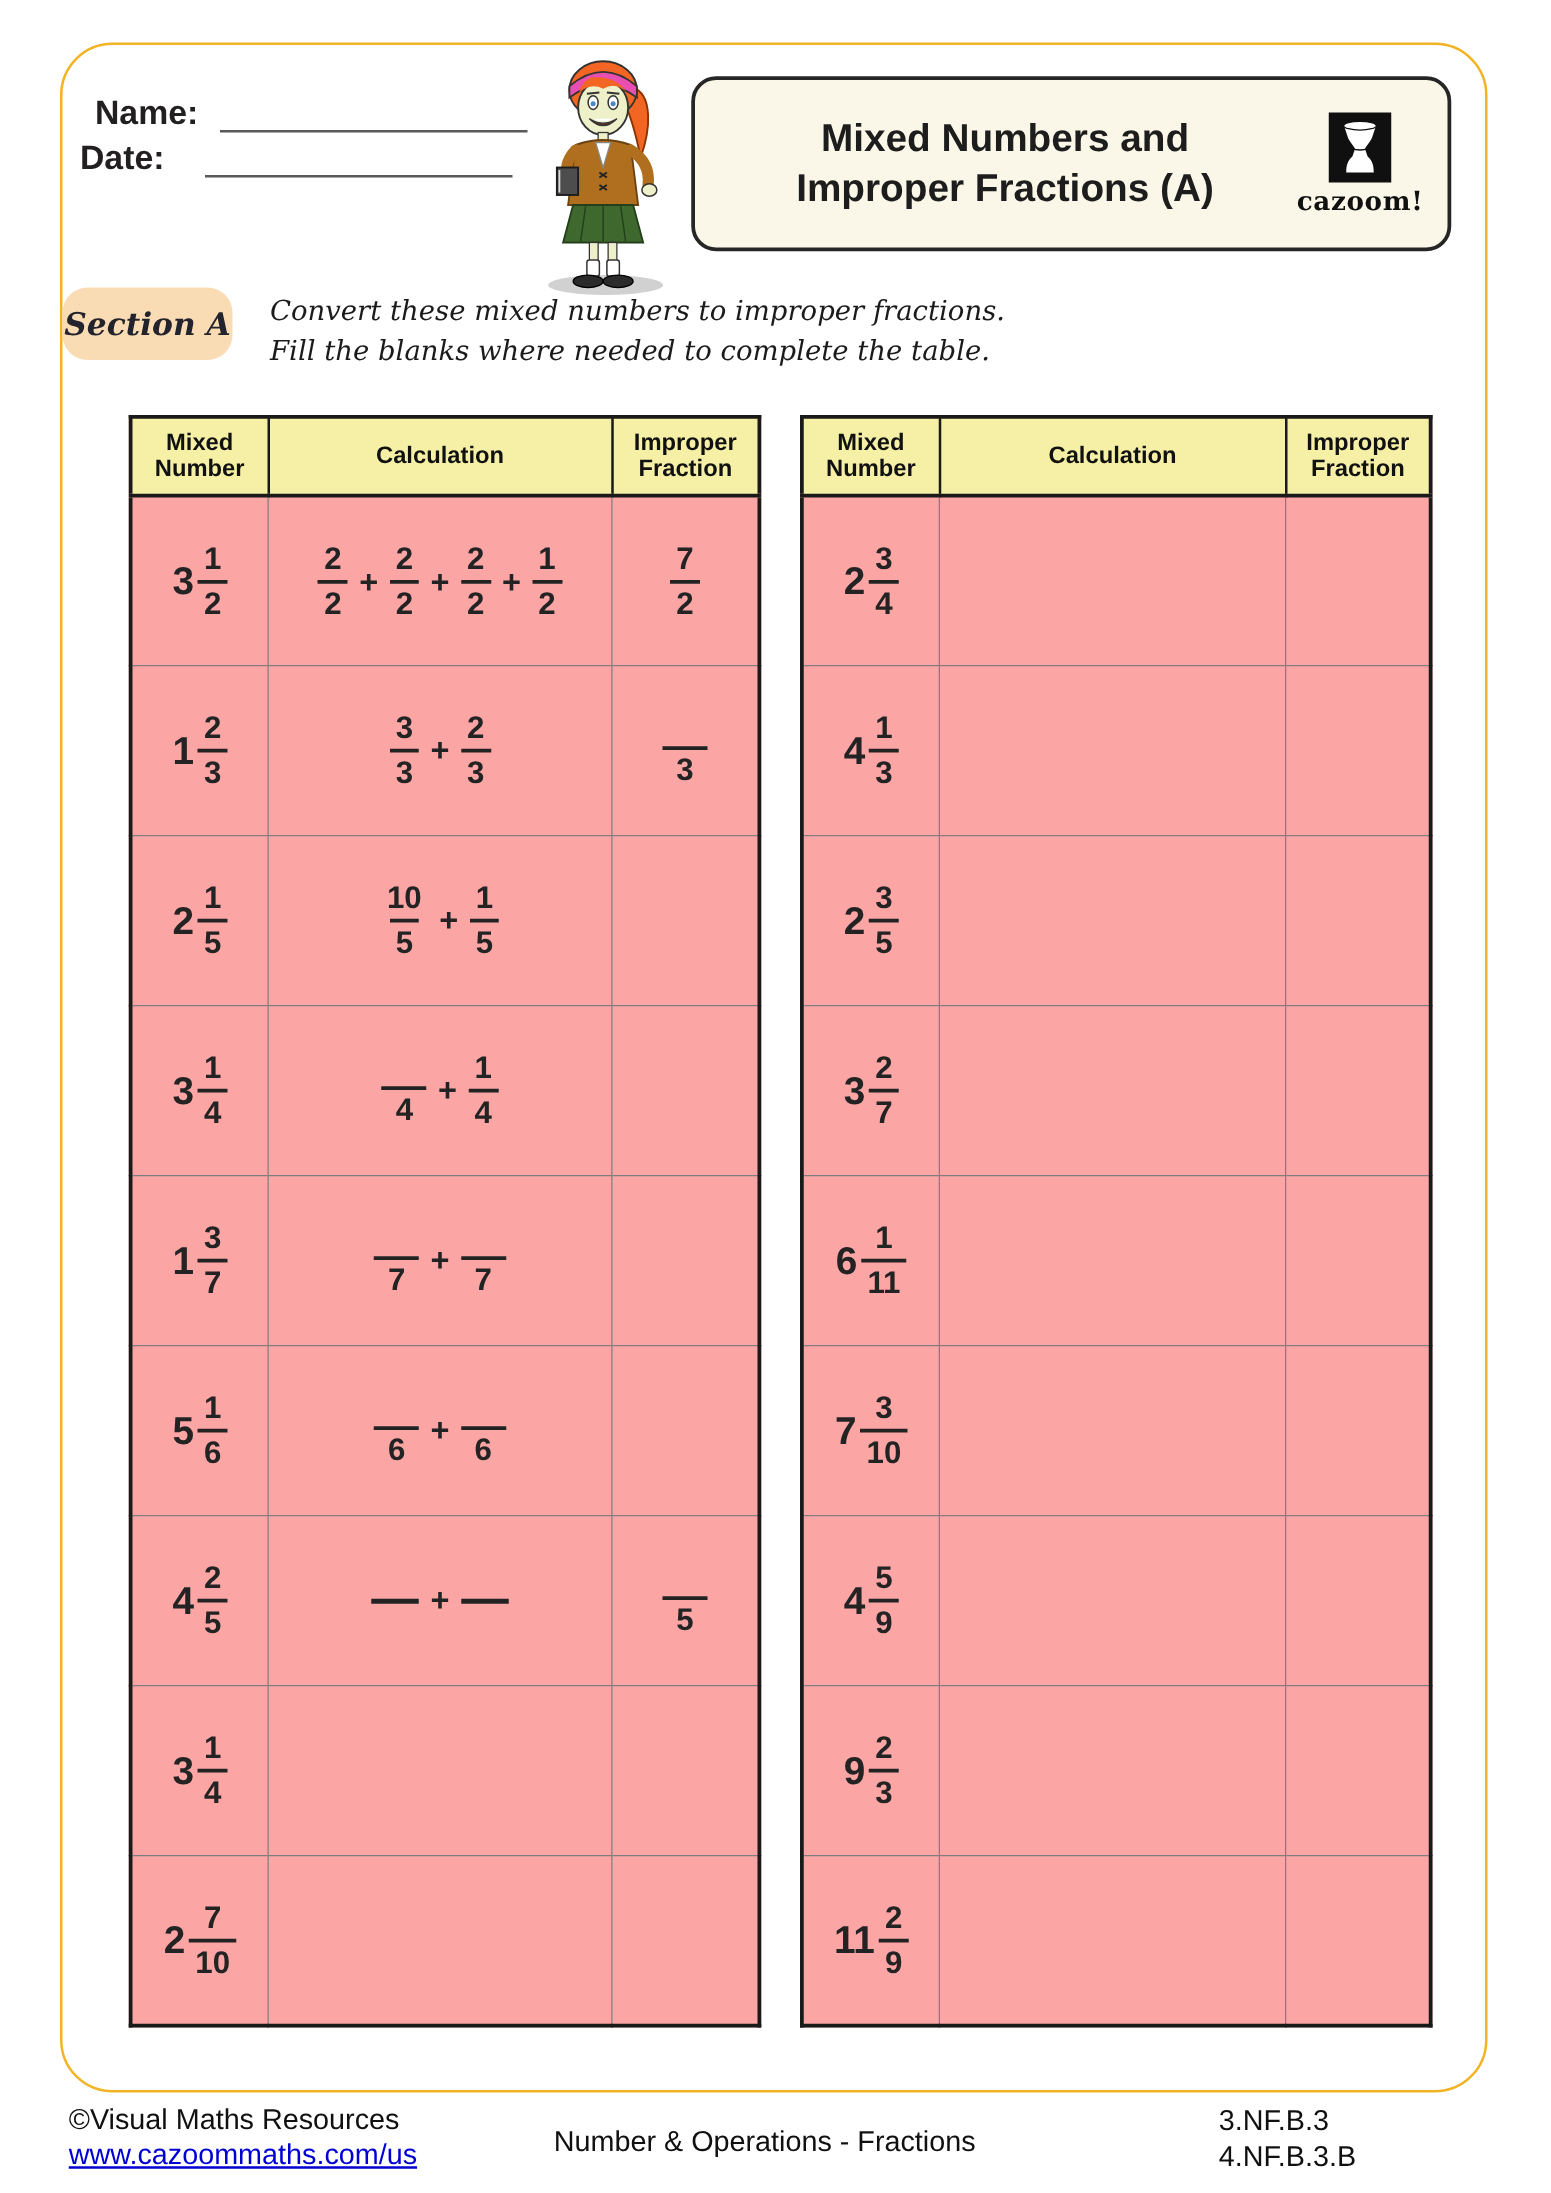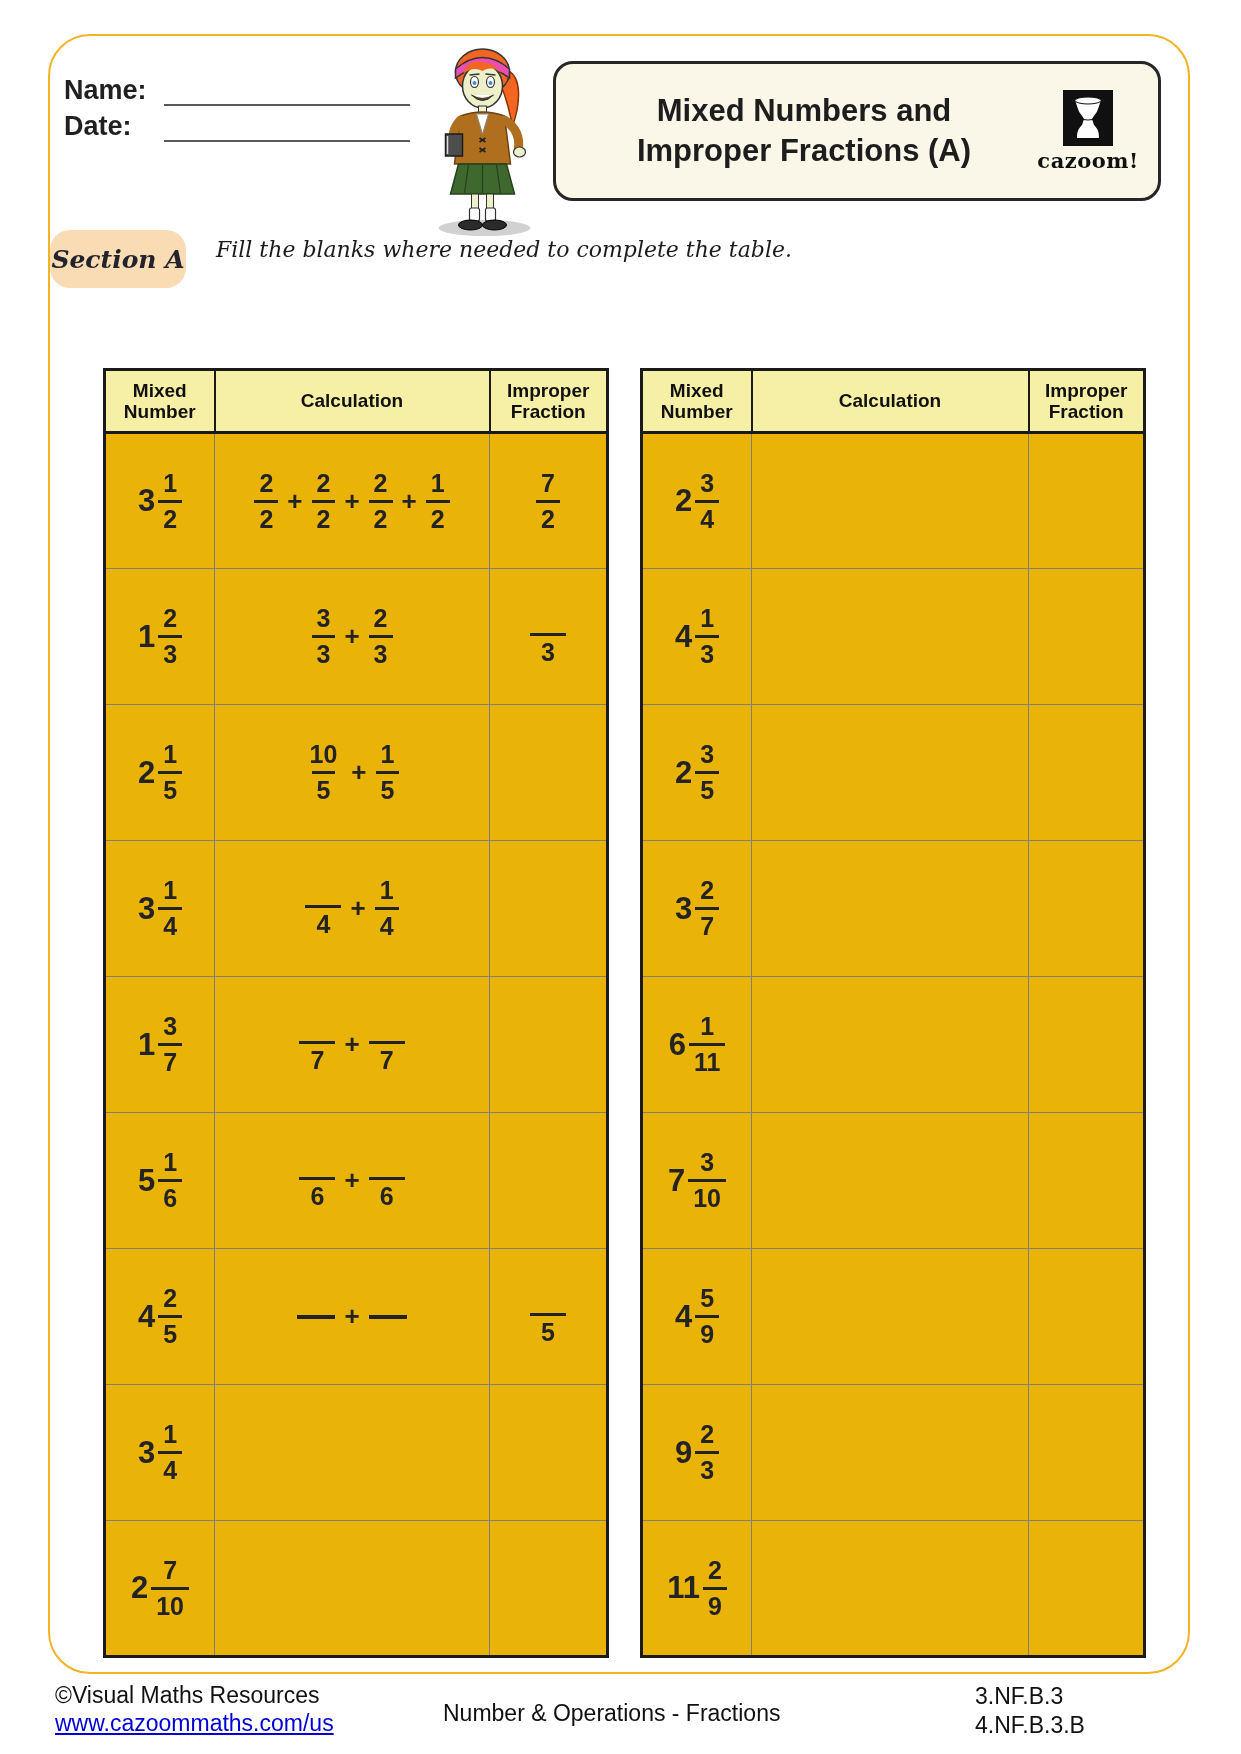--- a/index.html
+++ b/index.html
@@ -7,21 +7,21 @@
     width:1241px;height:1754px;background:#ffffff;position:relative;
     font-family:"Liberation Sans",sans-serif;color:#1e1e1e;overflow:hidden;
   }
   
   .frame{
     position:absolute;left:48px;top:34px;width:1138px;height:1636px;
     border:2.5px solid #F2B324;border-radius:42px;background:#fff;
   }
   
   .field{position:absolute;display:flex;align-items:flex-end;font-weight:bold;font-size:27px;color:#221f20;}
-  .field.name{left:64px;top:74px;}
+  .field.name{left:76px;top:74px;}
   .field.date{left:64px;top:110px;}
   .field .lbl{width:96px;}
   .field .line{display:inline-block;width:246px;height:30px;border-bottom:2.5px solid #58595B;margin-left:4px;}
   
   .girl{position:absolute;left:420px;top:42px;}
   
   .title-box{
     position:absolute;left:553px;top:61px;width:608px;height:140px;
     background:#FBF7E8;border:3px solid #262626;border-radius:20px;
     display:flex;align-items:center;box-sizing:border-box;
@@ -34,21 +34,21 @@
   .section-badge{
     position:absolute;left:50px;top:230px;width:136px;height:58px;background:#FADCB4;
     border-radius:20px;display:flex;align-items:center;justify-content:center;
     font-family:"DejaVu Serif",serif;font-style:italic;font-weight:bold;font-size:25px;color:#23232d;
   }
   .instructions{
     position:absolute;left:216px;top:234px;
     font-family:"DejaVu Serif",serif;font-style:italic;font-size:22px;line-height:1.45;color:#1b1b1b;
   }
   
-  .wtable{position:absolute;top:368px;border-collapse:collapse;table-layout:fixed;background:#eab308;border:3.5px solid #1a1a1a;padding-left:36px;}
+  .wtable{position:absolute;top:332px;border-collapse:collapse;table-layout:fixed;background:#fca5a5;border:3.5px solid #1a1a1a;padding-left:36px;}
   .wtable.left{left:103px;width:503px;}
   .wtable.right{left:640px;width:503px;}
   .wtable th{
     background:#F5F0A6;border:2px solid #1a1a1a;height:56px;
     font-weight:bold;font-size:19px;line-height:1.12;color:#111;padding:2px;
   }
   .wtable thead{border-bottom:3px solid #1a1a1a;}
   .wtable td{
     border:1.5px solid #7f7f7f;text-align:center;vertical-align:middle;
     font-weight:bold;color:#232323;padding:0;
@@ -130,20 +130,21 @@
         <ellipse cx="17" cy="4.5" rx="13" ry="3.5" fill="#ffffff" stroke="#101010" stroke-width="1"></ellipse>
         <path d="M7 22 Q17 26 27 22" stroke="#101010" stroke-width="1" fill="none"></path>
       </svg>
     </div>
     <span class="logo-word">cazoom!</span>
   </div>
 </div>
 
 <div class="section-badge">Section A</div>
 <div class="instructions">
+  <div>Convert these mixed numbers to improper fractions.</div>
   <div>Fill the blanks where needed to complete the table.</div>
 </div>
 
 <table class="wtable left">
   <colgroup>
       <col style="width:110px">
       <col style="width:275px">
       <col style="width:118px">
     </colgroup>
   <thead>

